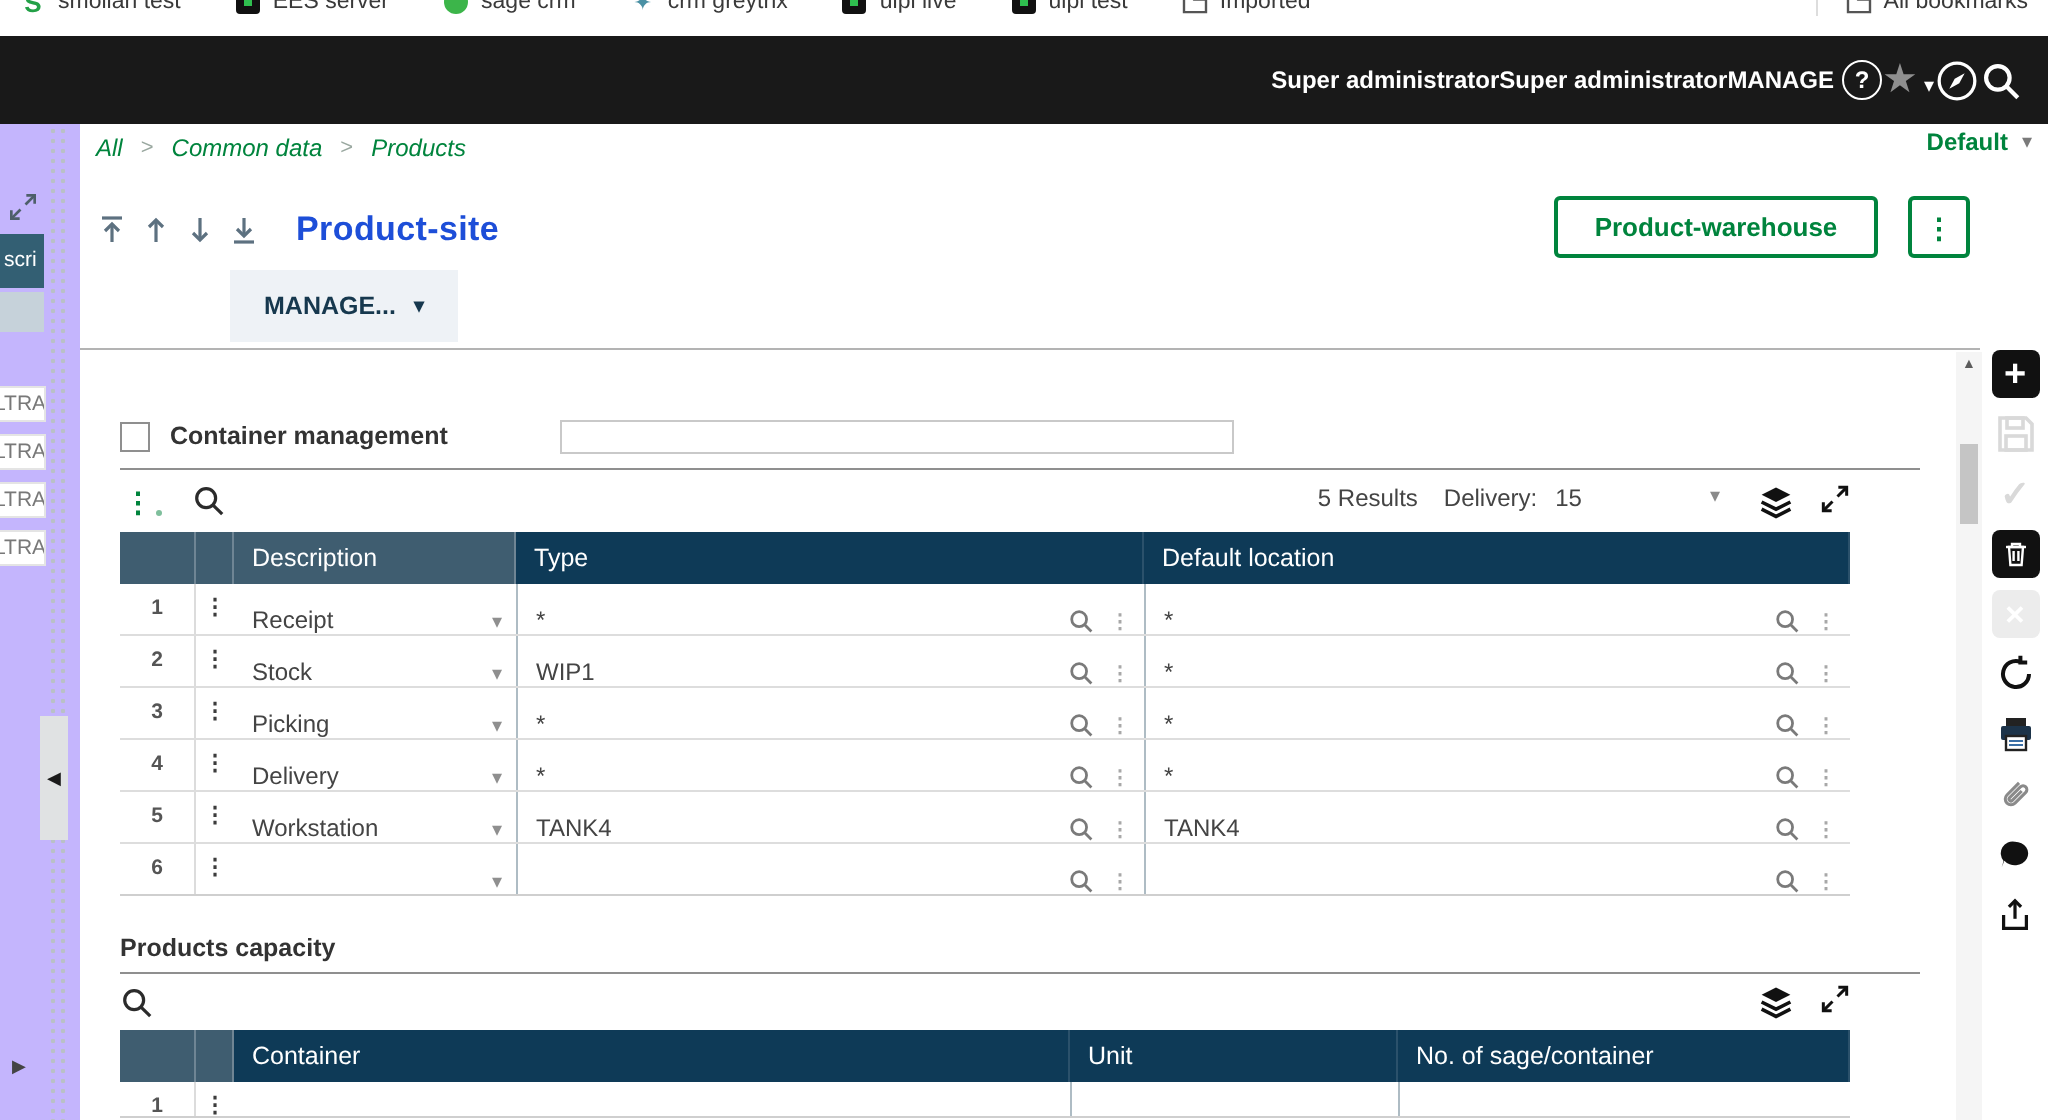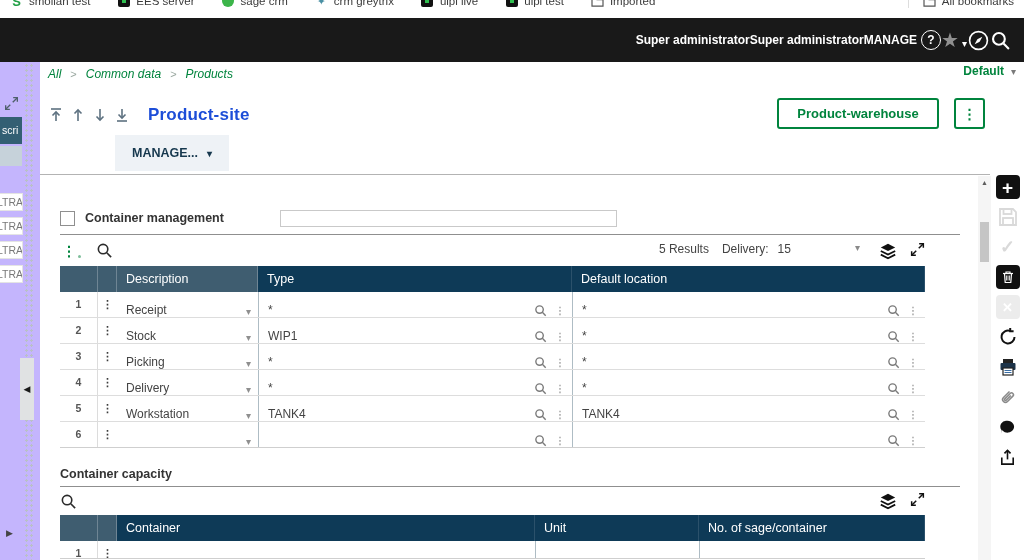--- a/index.html
+++ b/index.html
@@ -486,21 +486,21 @@
               <svg viewBox="0 0 14 14" width="13" height="13" fill="none" stroke="#7a7a7a" stroke-width="1.5">
                 <circle cx="6" cy="6" r="4"></circle>
                 <line x1="9" y1="9" x2="12.6" y2="12.6"></line>
               </svg>
               <span class="cell-grip">⋮</span>
             </span>
           </div>
       </div>
     </div>
 
-    <div class="sec-heading" style="margin-top:19px;">Container capacity</div>
+    <div class="sec-heading" style="margin-top:19px;">Products capacity</div>
     <hr class="sec-rule">
 
     <div class="tbl-toolbar tb2">
       <span>
         <svg viewBox="0 0 18 18" width="17" height="17" fill="none" stroke="#2b2b2b" stroke-width="1.7">
             <circle cx="7.5" cy="7.5" r="5"></circle>
             <line x1="11.4" y1="11.4" x2="16" y2="16"></line>
           </svg>
       </span>
       <span class="results-group">

